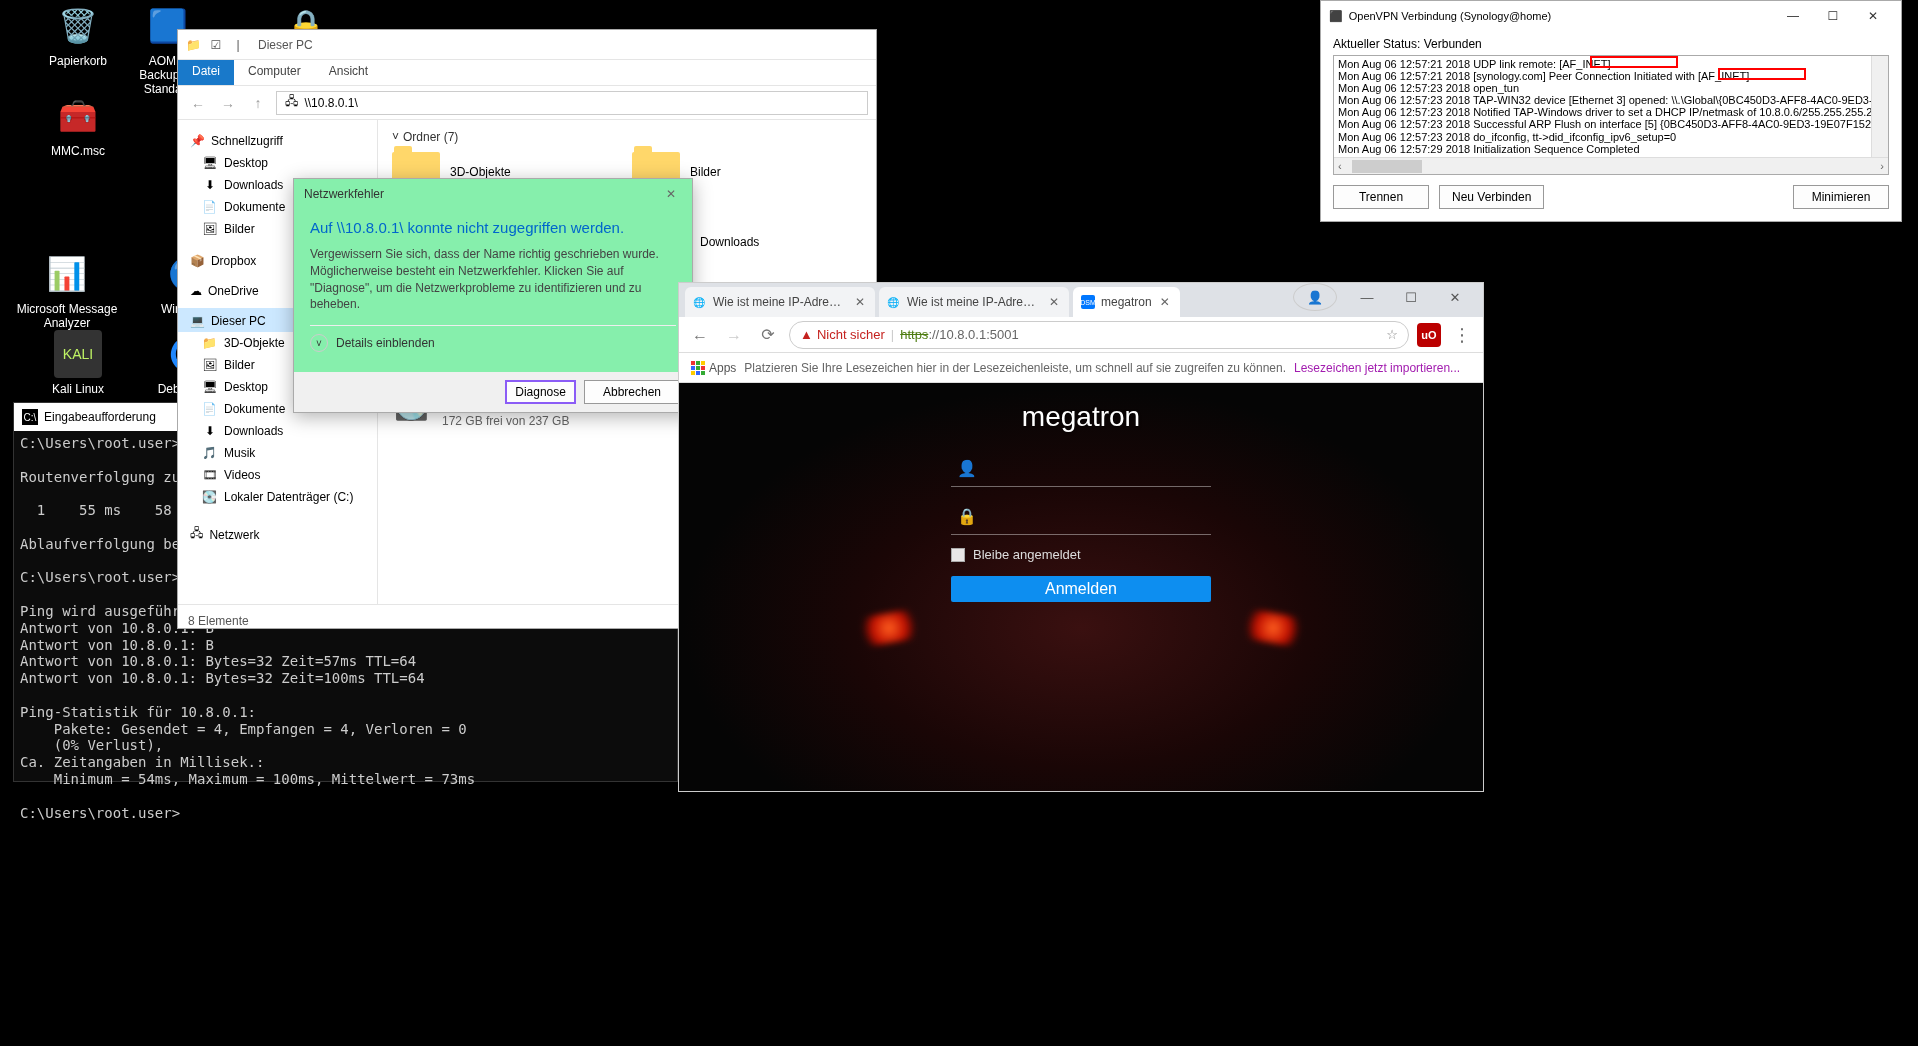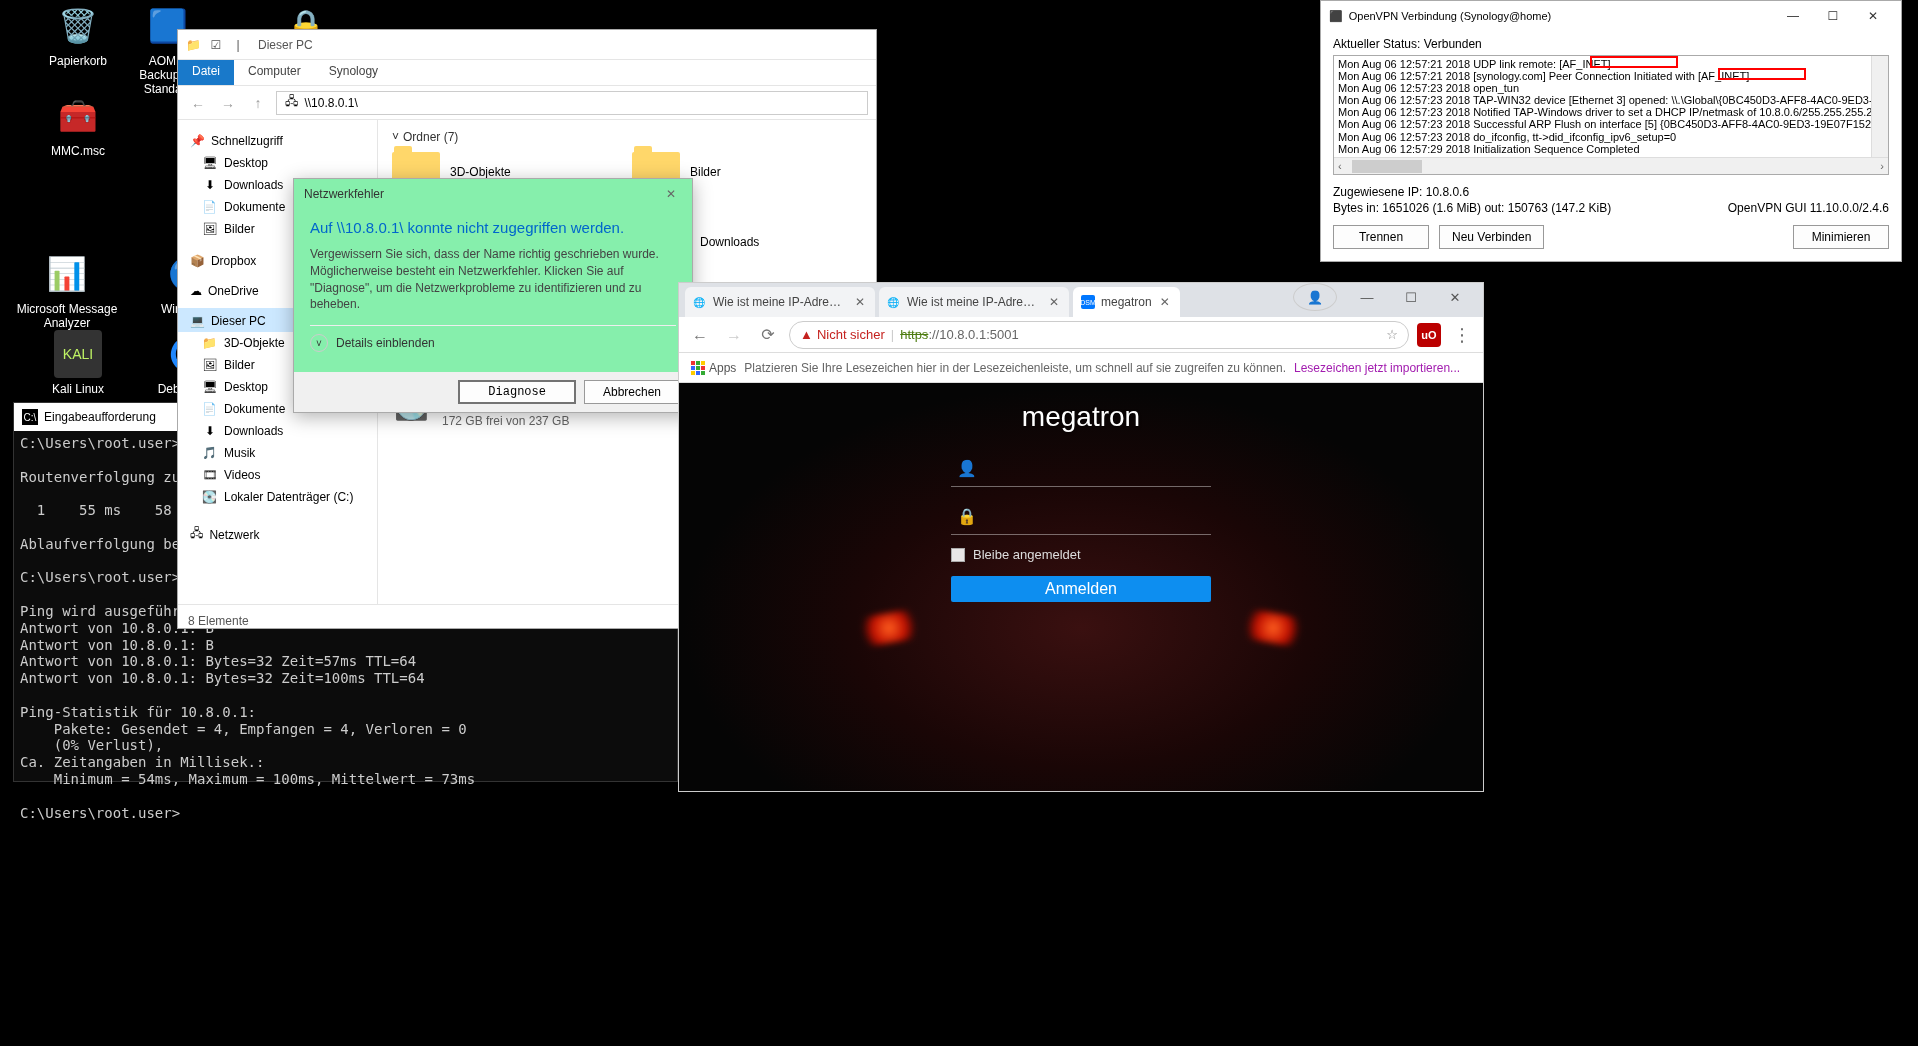--- a/index.html
+++ b/index.html
@@ -51,21 +51,21 @@
 .neterr { position: absolute; left: 293px; top: 178px; width: 400px; background: #86efac; border: 1px solid #aaa; box-shadow: 0 4px 18px rgba(0,0,0,.3); }
 .neterr .hdr { height: 30px; display: flex; align-items: center; justify-content: space-between; padding: 0 10px; font-size: 12px; color: #333; }
 .neterr .close { cursor: pointer; color: #666; padding: 2px 6px; }
 .neterr .body { padding: 10px 16px 12px; font-size: 12px; }
 .neterr .msg1 { color: #0066cc; font-size: 15px; margin-bottom: 10px; }
 .neterr .msg2 { color: #444; line-height: 1.4; margin-bottom: 12px; }
 .neterr .details { display: flex; align-items: center; gap: 8px; padding: 8px 0; color: #333; cursor: pointer; border-top: 1px solid #eee; }
 .neterr .details .chev { width: 18px; height: 18px; border: 1px solid #ccc; border-radius: 50%; display: flex; align-items: center; justify-content: center; font-size: 10px; }
 .neterr .btns { display: flex; justify-content: flex-end; gap: 8px; padding: 8px 12px; background: #f0f0f0; }
 .neterr .btns button { padding: 4px 18px; font-size: 12px; border: 1px solid #999; background: #fdfdfd; cursor: pointer; }
-.neterr .btns button.primary { border: 2px solid #737373; padding: 3px 28px; font-family: Liberation Mono, monospace; }
+.neterr .btns button.primary { border: 2px solid #8b5cf6; padding: 3px 8px; }
 
 
 .ovpn { position: absolute; right: 16px; top: 0; width: 582px; background: #fff; border: 1px solid #aaa; font-size: 11px; }
 .ovpn .titlebar { height: 30px; display: flex; align-items: center; padding: 0 8px; justify-content: space-between; }
 .ovpn .titlebar .left { display: flex; align-items: center; gap: 6px; }
 .ovpn .titlebar .winbtns { display: flex; gap: 0; }
 .ovpn .titlebar .winbtns span { width: 40px; height: 28px; display: flex; align-items: center; justify-content: center; cursor: pointer; font-size: 12px; color: #333; }
 .ovpn .content { padding: 6px 12px 12px; }
 .ovpn .status { font-size: 12px; margin-bottom: 4px; }
 .ovpn .log { border: 1px solid #aaa; height: 120px; overflow: hidden; padding: 2px 4px; font-family: Tahoma, sans-serif; font-size: 11px; line-height: 1.1; position: relative; white-space: nowrap; }
@@ -191,21 +191,21 @@
     <div class="qat">
       <span>📁</span>
       <span>☑</span>
       <span>|</span>
     </div>
     <div class="title">Dieser PC</div>
   </div>
   <div class="exp-ribbon">
     <div class="tab active">Datei</div>
     <div class="tab">Computer</div>
-    <div class="tab">Synology</div>
+    <div class="tab">Ansicht</div>
   </div>
   <div class="exp-addr">
     <div class="nav-btn">←</div>
     <div class="nav-btn">→</div>
     <div class="nav-btn">↑</div>
     <div class="path">
       <span style="margin-right:6px">🖧</span>
       <span>\\10.8.0.1\</span>
     </div>
   </div>
@@ -358,27 +358,20 @@
       <div>Mon Aug 06 12:57:23 2018 Successful ARP Flush on interface [5] {0BC450D3-AFF8-4AC0-9ED3-19E07F152F1D}</div>
       <div>Mon Aug 06 12:57:23 2018 do_ifconfig, tt-&gt;did_ifconfig_ipv6_setup=0</div>
       <div>Mon Aug 06 12:57:29 2018 Initialization Sequence Completed</div>
       <div class="red1" style="left:256px;top:0px"></div>
       <div class="red1" style="left:384px;top:12px"></div>
       <div class="scroll-v"></div>
       <div class="scroll-h">
           <div class="thumb"></div>
         </div>
     </div>
-    <div class="info">
-      <div>Zugewiesene IP: 10.8.0.6</div>
-      <div class="info-row">
-        <span>Bytes in: 1651026 (1.6 MiB)  out: 150763 (147.2 KiB)</span>
-        <span>OpenVPN GUI 11.10.0.0/2.4.6</span>
-      </div>
-    </div>
     <div class="btns">
       <button>Trennen</button>
       <button>Neu Verbinden</button>
       <div class="spacer"></div>
       <button>Minimieren</button>
     </div>
   </div>
 </div>
 
 <div class="chrome">

